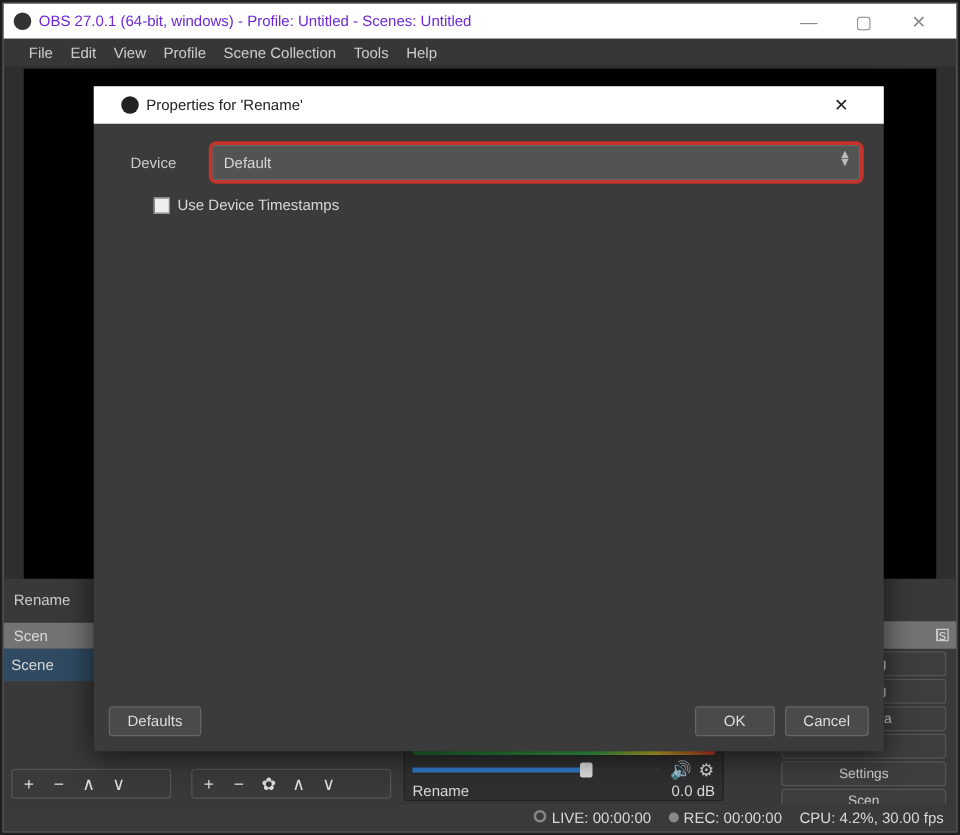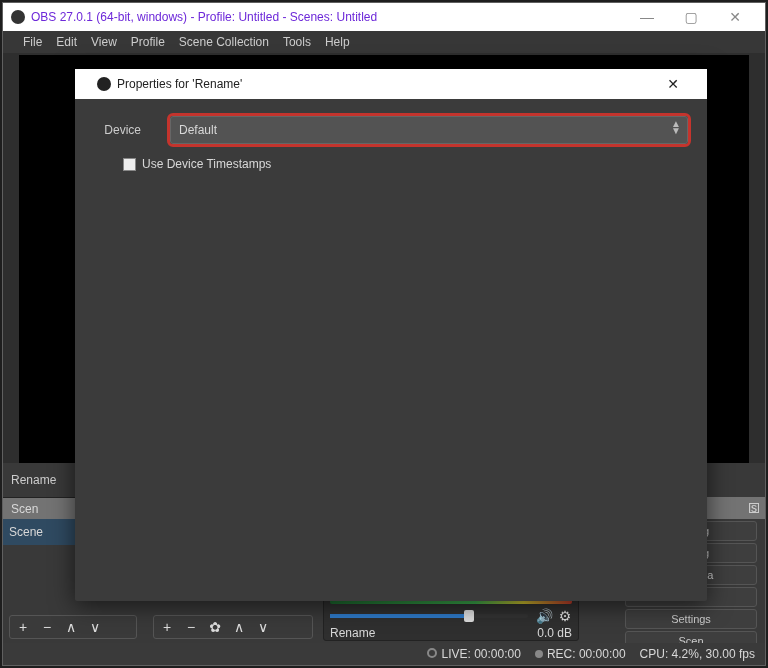--- a/index.html
+++ b/index.html
@@ -167,14 +167,20 @@
             <span>Default</span>
             <span class="arw">▲<br>▼</span>
           </div>
         </div>
       </div>
       <div class="chkrow">
         <span class="chk"></span>
         <span>Use Device Timestamps</span>
       </div>
     </div>
+    <div class="dlgbtns">
+      <span class="btn" style="margin-left:0">Defaults</span>
+      <span class="spacer"></span>
+      <span class="btn">OK</span>
+      <span class="btn">Cancel</span>
+    </div>
   </div>
 </div>
 
 </body></html>

